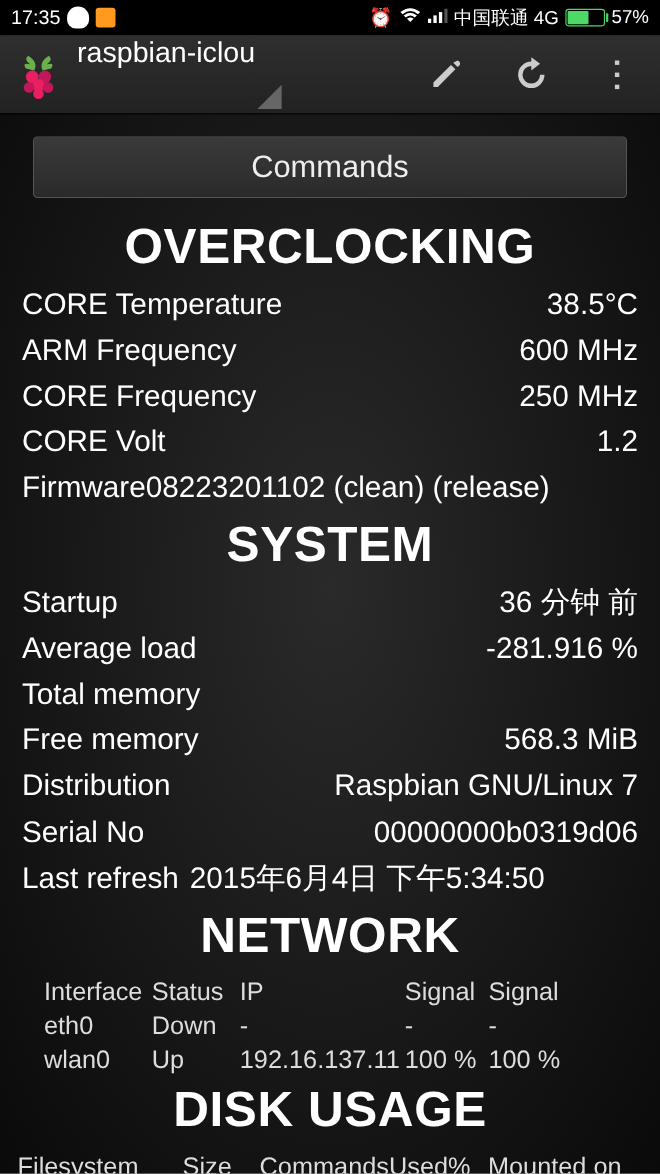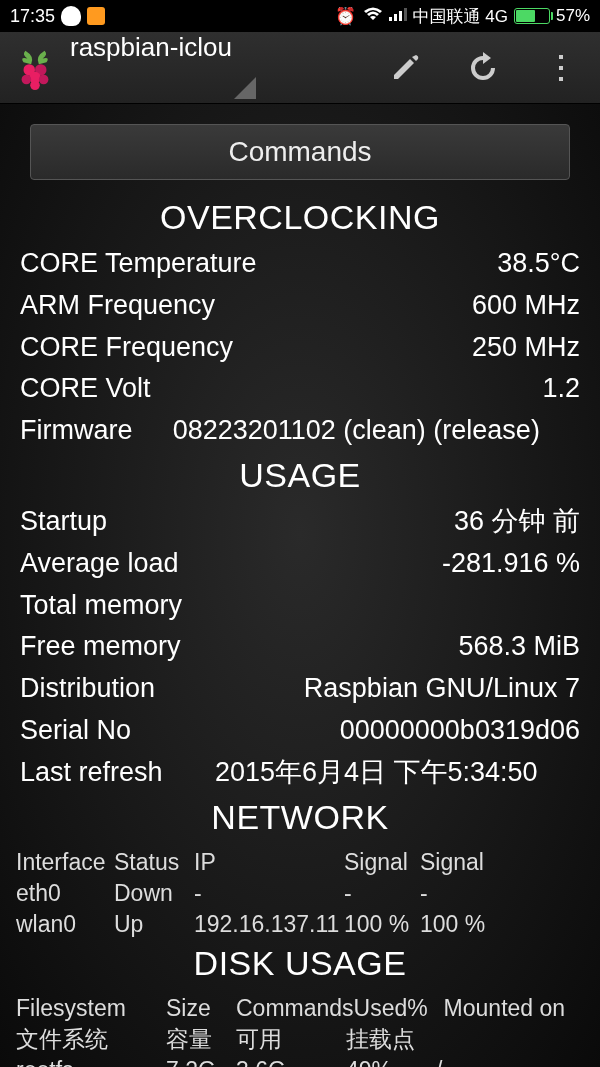--- a/index.html
+++ b/index.html
@@ -51,44 +51,44 @@
     border: 1px solid #555;
     border-radius: 4px;
     display: flex;
     align-items: center;
     justify-content: center;
     font-size: 28px;
     color: #eee;
   }
   .section-title {
     text-align: center;
-    font-size: 34px;
-    font-weight: 400;
+    font-size: 45px;
+    font-weight: 700;
     letter-spacing: 0.5px;
     margin: 4px 0 6px 0;
   }
   .row {
     display: flex;
     padding: 2px 20px;
     font-size: 27px;
     line-height: 1.4;
   }
   .label { flex: 0 0 auto; }
   .value { margin-left: auto; text-align: right; }
   .row-wide { padding: 2px 20px; font-size: 27px; line-height: 1.4; display: flex; }
-  .row-wide .value { flex: 1; text-align: center; }
+  .row-wide .value { flex: 1; text-align: left; }
 
   .net-table, .disk-table {
     padding: 4px 16px 0 16px;
     font-size: 23px;
     color: #b8b8b8;
   }
   .net-header, .disk-header { color: #9a9a9a; }
   .net-row, .disk-row { display: flex; line-height: 1.35; color: #ddd; }
-  .nc1 { flex: 0 0 98px; }
+  .nc1 { flex: 0 0 98px; margin-left: 24px; }
   .nc2 { flex: 0 0 80px; }
   .nc3 { flex: 0 0 150px; }
   .nc4 { flex: 0 0 76px; }
   .nc5 { flex: 1; }
   .dc1 { flex: 0 0 150px; }
   .dc2 { flex: 0 0 70px; }
   .dc3 { flex: 0 0 110px; }
   .dc4 { flex: 0 0 90px; }
   .dc5 { flex: 1; }
 </style>
@@ -181,21 +181,21 @@
   </div>
   <div class="row">
     <span class="label">CORE Volt</span>
     <span class="value">1.2</span>
   </div>
   <div class="row-wide">
     <span class="label" style="">Firmware</span>
     <span class="value">08223201102 (clean) (release)</span>
   </div>
 
-  <div class="section-title">USAGE</div>
+  <div class="section-title">SYSTEM</div>
   <div class="row">
     <span class="label">Startup</span>
     <span class="value">36 分钟 前</span>
   </div>
   <div class="row">
     <span class="label">Average load</span>
     <span class="value">-281.916 %</span>
   </div>
   <div class="row">
     <span class="label">Total memory</span>

